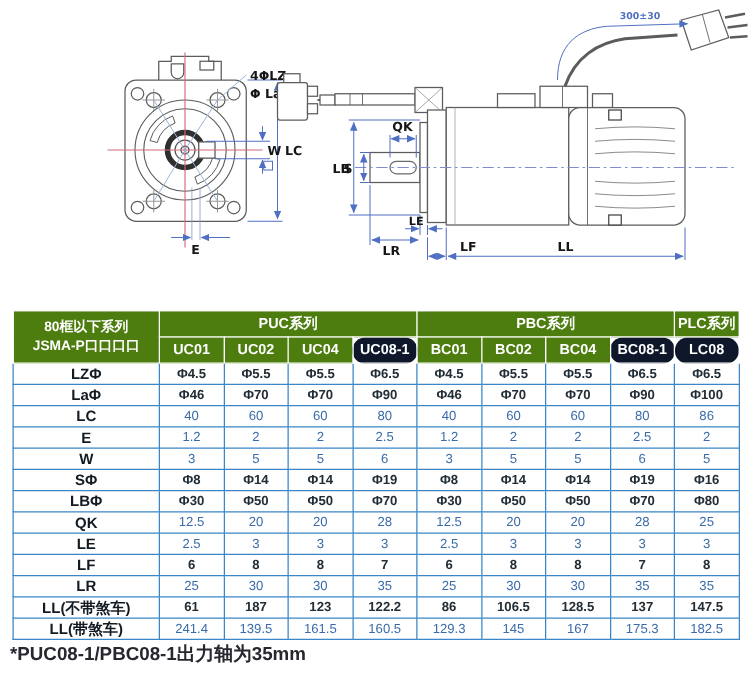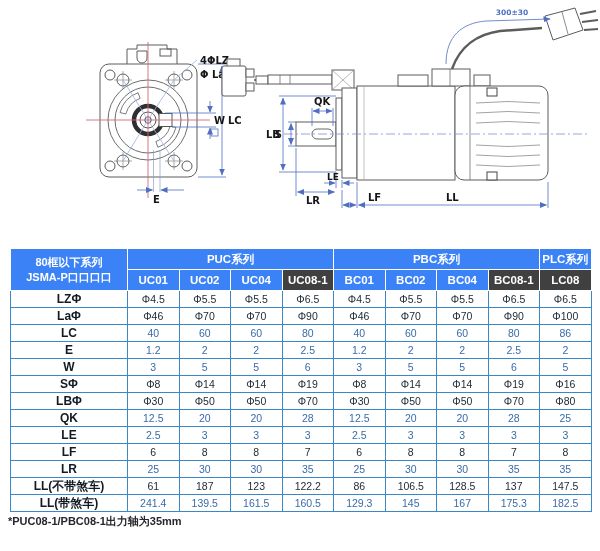--- a/index.html
+++ b/index.html
@@ -8,31 +8,31 @@
   
   .diagram{position:absolute;left:0;top:0;width:600px;height:246px;}
   .diagram text{font-family:"DejaVu Sans","Liberation Sans",sans-serif;}
   .dimlbl{font-size:10px;font-weight:bold;fill:#161616;}
   .dimlbl-sm{font-size:9px;font-weight:bold;fill:#161616;}
   .cablelbl{font-size:7.5px;font-weight:bold;fill:#4f6fc2;}
   
   table.spec{position:absolute;left:10px;top:248px;width:581px;border-collapse:collapse;
              table-layout:fixed;border:1.5px solid #2f80c3;}
   table.spec th,table.spec td{padding:0;margin:0;text-align:center;vertical-align:middle;box-sizing:border-box;}
-  th.ghead,th.chead,th.corner{background:#3b82f6;color:#ffffff;border:1px solid #ffffff;
+  th.ghead,th.chead,th.corner{background:#4d7c0f;color:#ffffff;border:1px solid #ffffff;
              font-size:11.5px;font-weight:bold;height:20px;line-height:20px;}
   th.corner{line-height:normal;}
   th.corner div{font-size:11px;font-weight:bold;line-height:1.35;}
-  th.chead.hl{background:#404040;}
+  th.chead.hl{background:#0f172a;border-radius:10px;}
   td.rlabel{color:#121a22;font-weight:bold;font-size:12px;border:1px solid #3a86c8;height:16px;line-height:16px;}
   td.dcell{color:#3a6ba8;font-size:10.5px;border:1px solid #3a86c8;height:16px;line-height:16px;}
-  td.dcell.em{color:#222d36;font-weight:normal;}
+  td.dcell.em{color:#222d36;font-weight:bold;}
   
   .footnotes{position:absolute;left:8px;top:514px;}
-  .footnote{font-size:11px;font-weight:600;color:#27272f;line-height:1.35;}
+  .footnote{font-size:15px;font-weight:600;color:#27272f;line-height:1.35;}
 </style>
 </head>
 <body>
 
 <div class="canvas">
 
   <svg class="diagram" viewBox="0 0 600 246">
     <defs>
       <marker id="ae" markerWidth="9" markerHeight="8" refX="6.5" refY="3" orient="auto" markerUnits="userSpaceOnUse">
         <path d="M0,0 L7,3 L0,6 Z" fill="#4f6fc2"></path>

